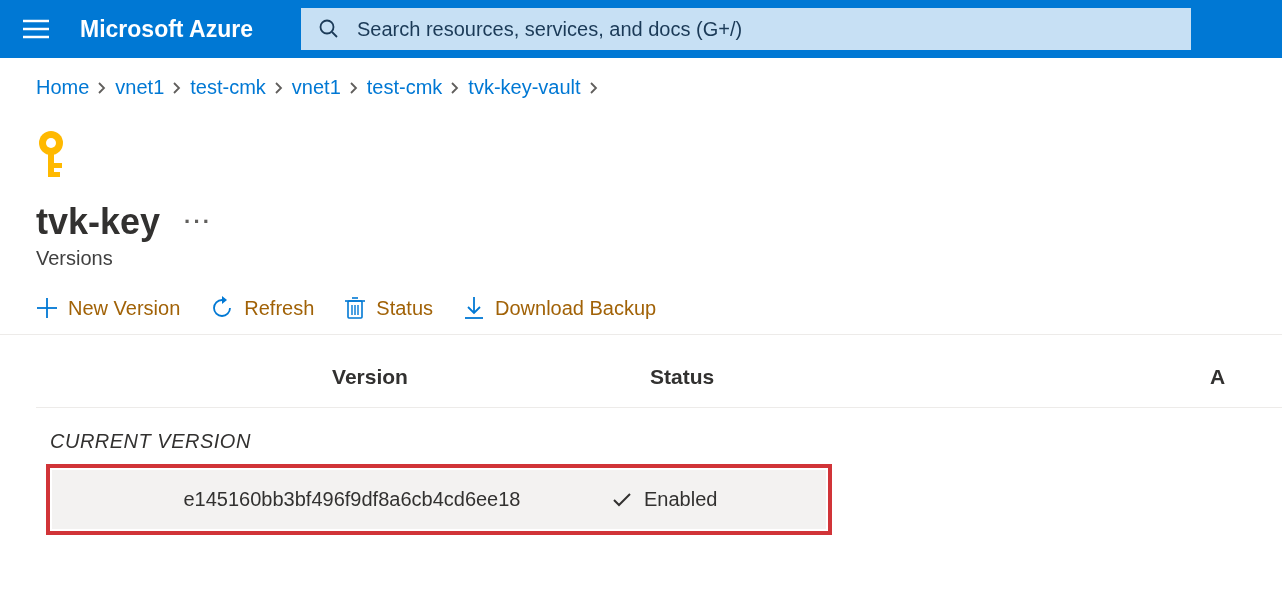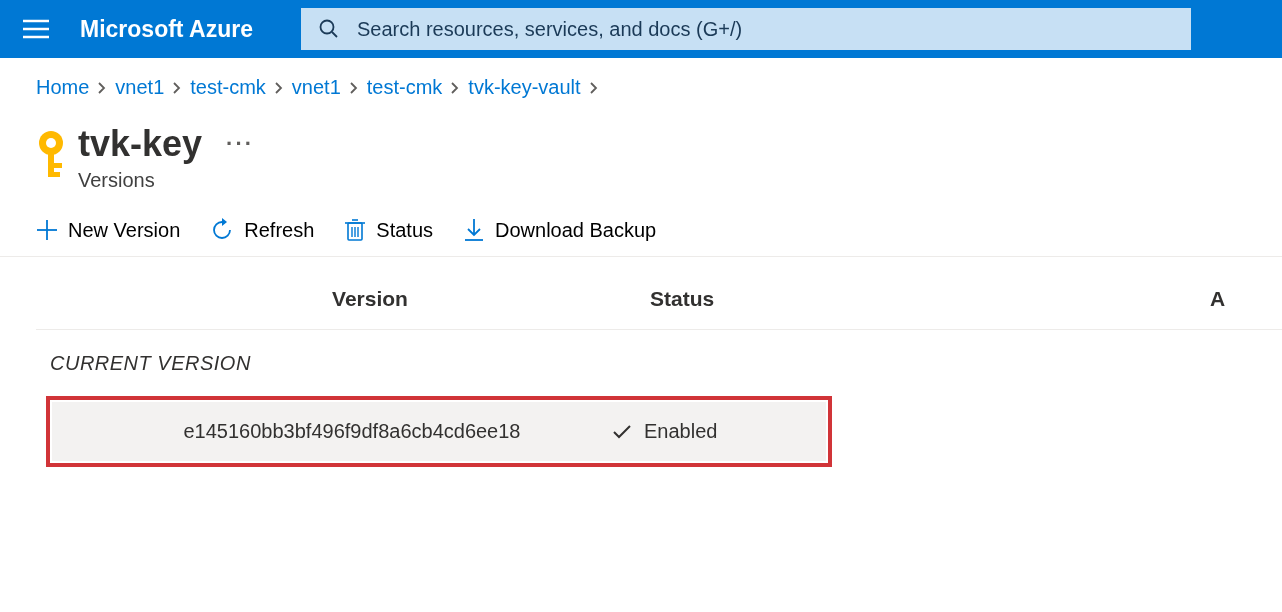--- a/index.html
+++ b/index.html
@@ -80,20 +80,22 @@
     }
     .breadcrumb .chev {
       color: #605e5c;
       display: inline-flex;
       align-items: center;
     }
     .page-header {
       display: flex;
       align-items: flex-start;
       padding: 24px 36px 0 36px;
+      gap: 18px;
+      flex-direction: column;
     }
     .key-icon {
       margin-top: 6px;
     }
     .title-block h1 {
       font-size: 36px;
       font-weight: 600;
       color: #323130;
       display: flex;
       align-items: center;
@@ -117,21 +119,21 @@
       padding: 26px 36px 14px 36px;
       gap: 30px;
       border-bottom: 1px solid #edebe9;
     }
     .cmd-btn {
       display: flex;
       align-items: center;
       gap: 10px;
       cursor: pointer;
       font-size: 20px;
-      color: #000000;
+      color: #a16207;
     }
     .cmd-btn svg {
       flex-shrink: 0;
     }
     .table-wrap {
       padding: 0 0 0 36px;
     }
     .table-header {
       display: flex;
       padding: 30px 0 18px 54px;
@@ -153,21 +155,21 @@
     .section-label {
       font-size: 20px;
       font-weight: 400;
       color: #323130;
       padding: 22px 0 8px 14px;
       letter-spacing: 0.5px;
       font-style: italic;
     }
     .row-highlight {
       border: 4px solid #d13438;
-      margin: 13px 450px 0 10px;
+      margin: 3px 450px 0 10px;
       padding: 2px;
     }
     .data-row {
       display: flex;
       align-items: center;
       background: #f3f2f1;
       padding: 18px 0 18px 40px;
       font-size: 20px;
       color: #323130;
     }

